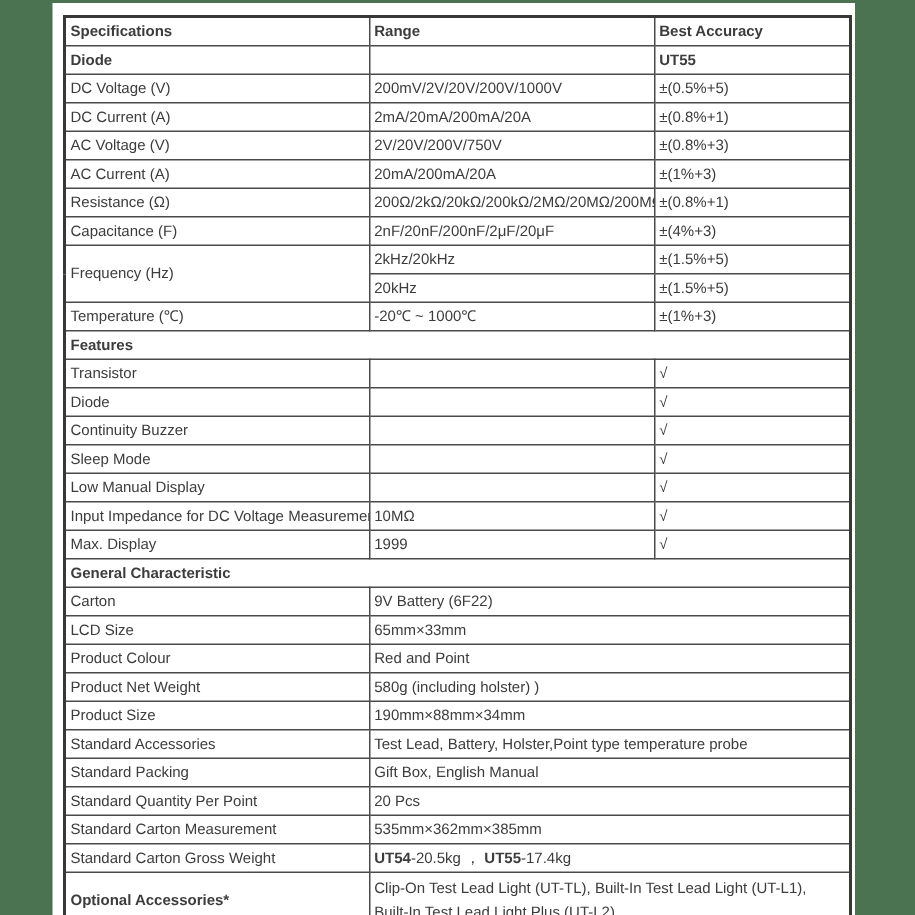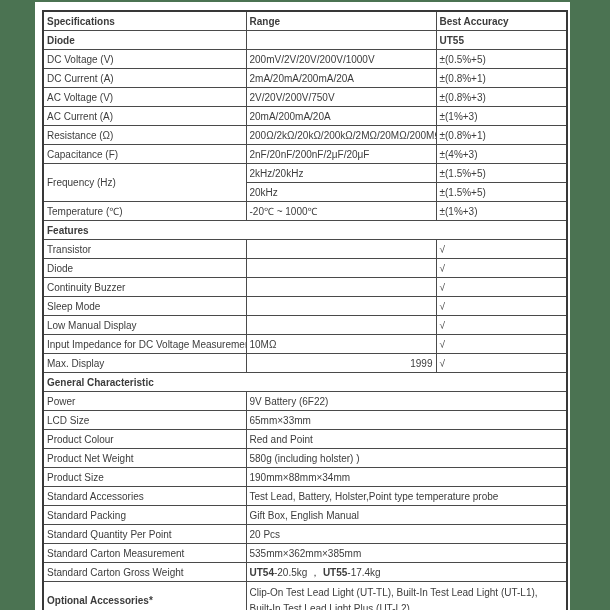--- a/index.html
+++ b/index.html
@@ -24,21 +24,21 @@
     font-size:10px;
     color:#3c3c3c;
     height:18px;
     line-height:13px;
     padding:0 3px;
     vertical-align:middle;
     overflow:hidden;
     white-space:nowrap;
   }
   td.b, span.b{font-weight:bold;}
-  td.right{text-align:right;}
+  td.right{text-align:left;}
   tr.tall td{
     height:37px;
     white-space:normal;
     line-height:16px;
   }
   col.c1{width:203px;}
   col.c2{width:190px;}
   col.c3{width:131px;}
 </style>
 </head>
@@ -141,21 +141,21 @@
         </tr>
         <tr>
           <td>Max. Display</td>
           <td class="right">1999</td>
           <td>√</td>
         </tr>
         <tr>
           <td colspan="3" class="b">General Characteristic</td>
         </tr>
         <tr>
-          <td>Power</td>
+          <td>Carton</td>
           <td colspan="2">9V Battery (6F22)</td>
         </tr>
         <tr>
           <td>LCD Size</td>
           <td colspan="2">65mm×33mm</td>
         </tr>
         <tr>
           <td>Product Colour</td>
           <td colspan="2">Red and Point</td>
         </tr>

